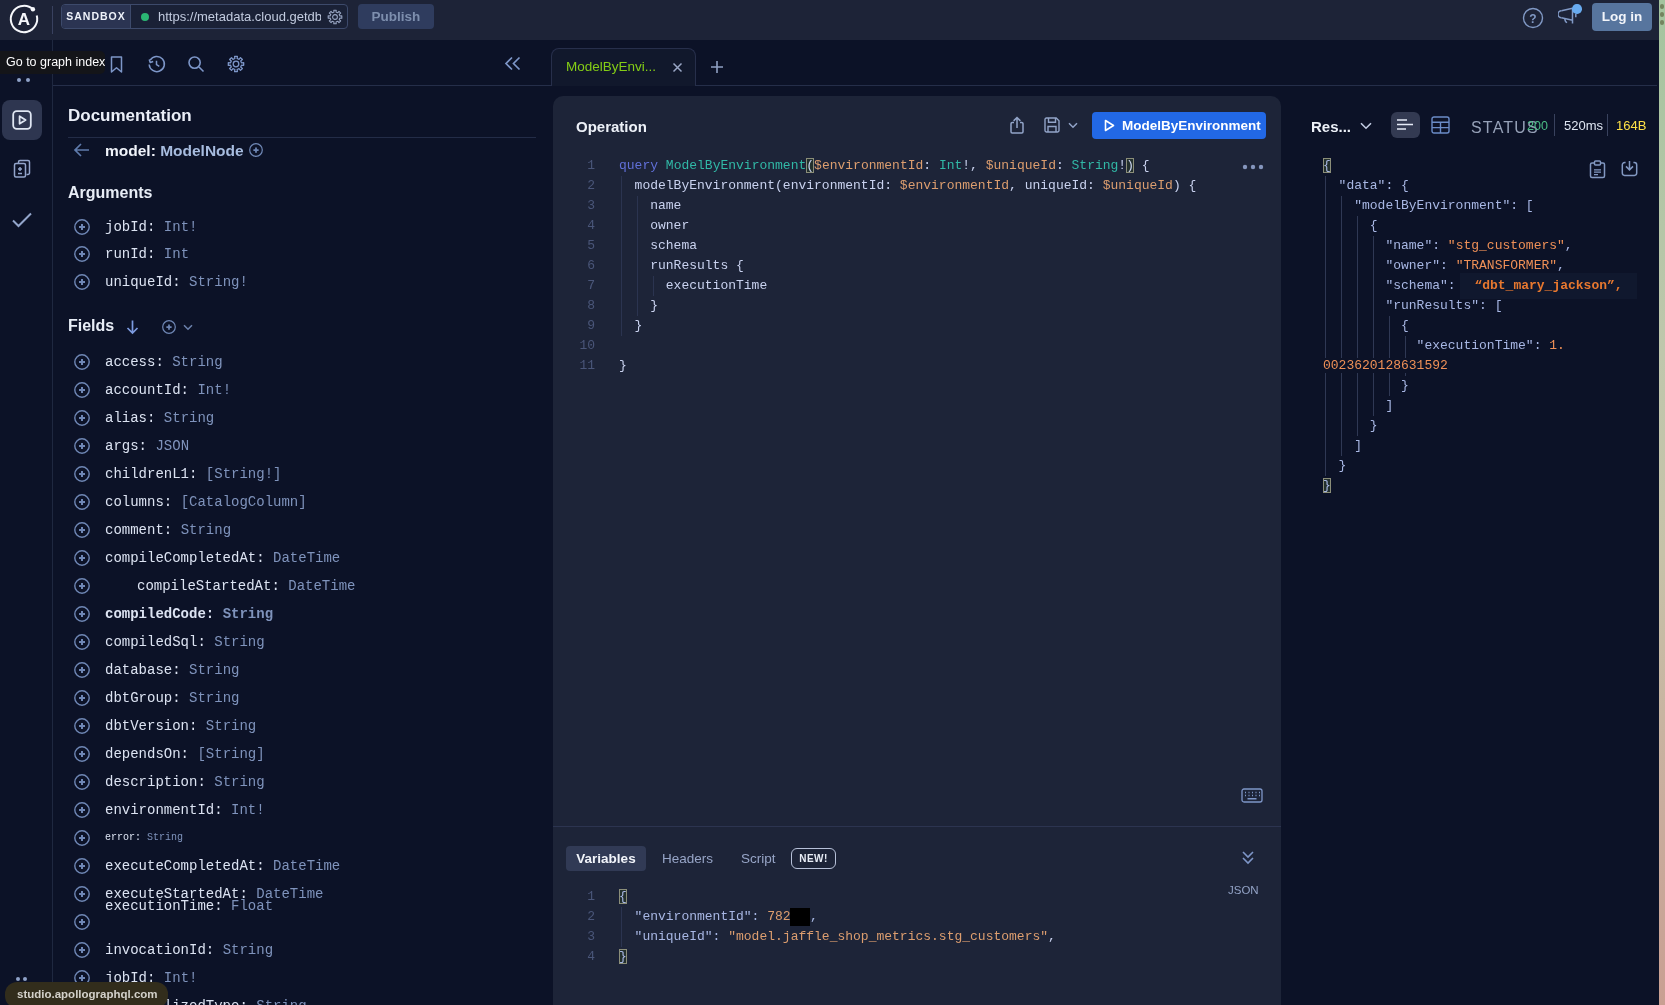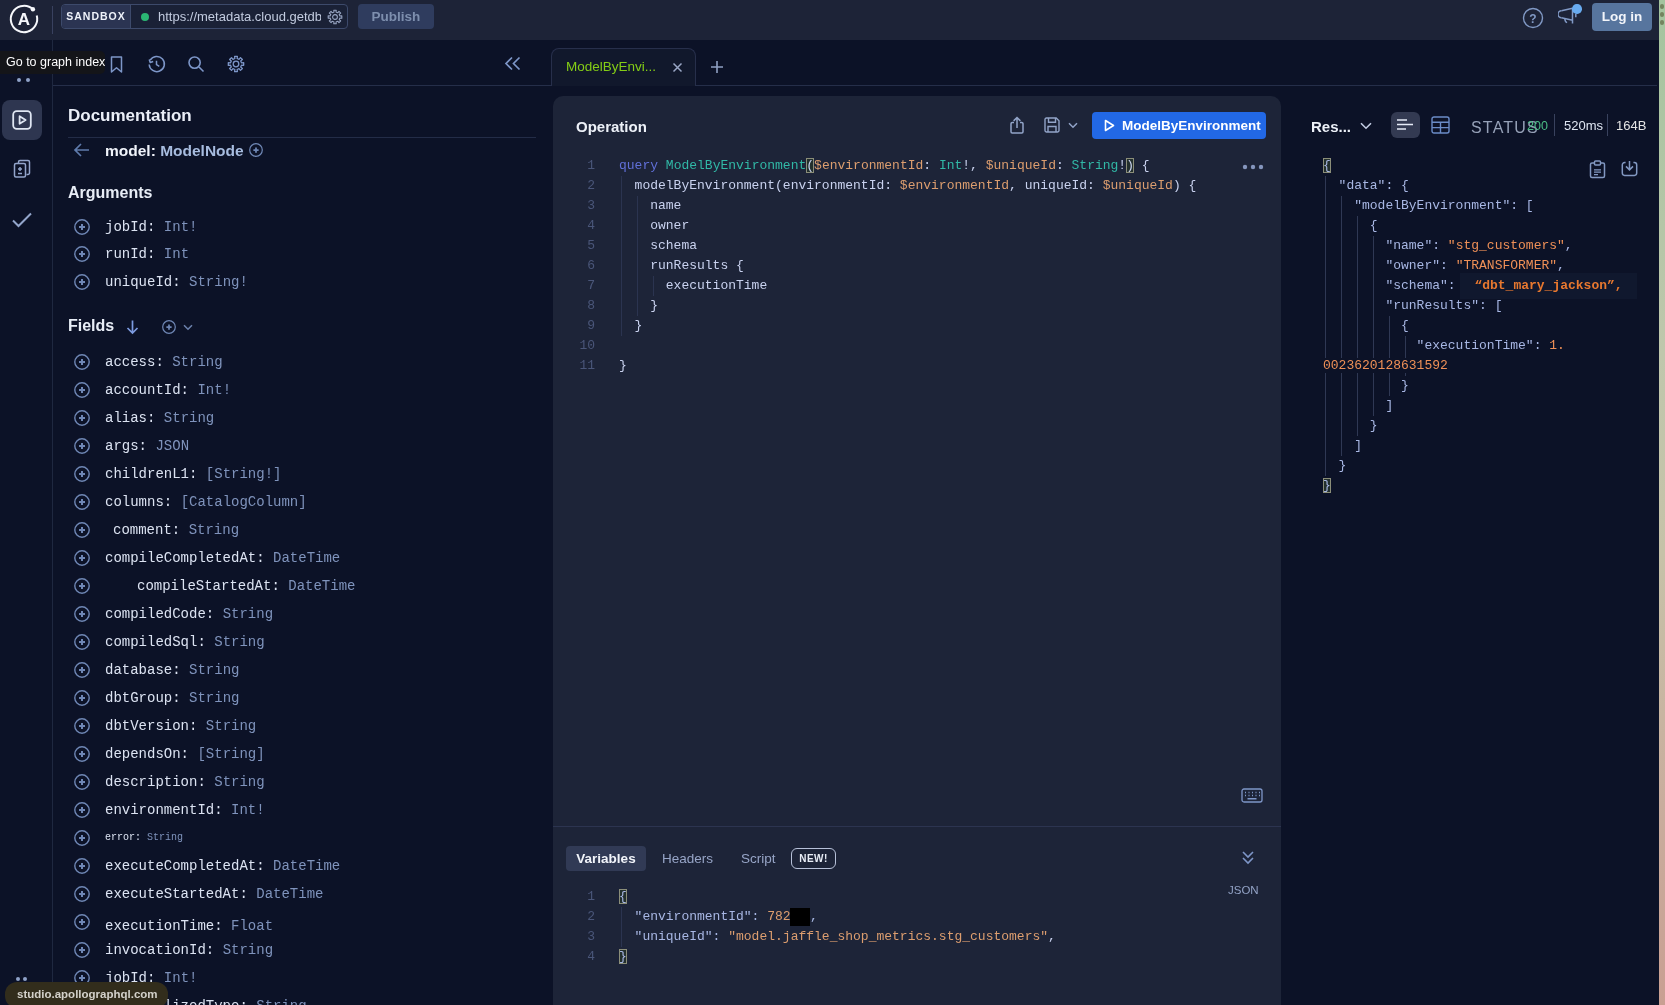--- a/index.html
+++ b/index.html
@@ -143,36 +143,36 @@
 <div class="mono" style="position:absolute;left:105px;top:464px;font-size:14px;line-height:20px;"><span style="color:#dce3f2">childrenL1:</span> <span style="color:#7f93bc">[String!]</span></div>
 <svg class="abs" style="left:74px;top:494px;" width="16" height="16" viewBox="0 0 16 16" fill="none" stroke="#6f87b5" stroke-width="1.4">
 <circle cx="8" cy="8" r="7.2"></circle>
     <path d="M8 5v6M5 8h6" stroke-width="2"></path>
   </svg>
 <div class="mono" style="position:absolute;left:105px;top:492px;font-size:14px;line-height:20px;"><span style="color:#dce3f2">columns:</span> <span style="color:#7f93bc">[CatalogColumn]</span></div>
 <svg class="abs" style="left:74px;top:522px;" width="16" height="16" viewBox="0 0 16 16" fill="none" stroke="#6f87b5" stroke-width="1.4">
 <circle cx="8" cy="8" r="7.2"></circle>
     <path d="M8 5v6M5 8h6" stroke-width="2"></path>
   </svg>
-<div class="mono" style="position:absolute;left:105px;top:520px;font-size:14px;line-height:20px;margin-left:8px;"><span style="color:#dce3f2">comment:</span> <span style="color:#7f93bc">String</span></div>
+<div class="mono" style="position:absolute;left:105px;top:520px;font-size:14px;line-height:20px;"><span style="color:#dce3f2">comment:</span> <span style="color:#7f93bc">String</span></div>
 <svg class="abs" style="left:74px;top:550px;" width="16" height="16" viewBox="0 0 16 16" fill="none" stroke="#6f87b5" stroke-width="1.4">
 <circle cx="8" cy="8" r="7.2"></circle>
     <path d="M8 5v6M5 8h6" stroke-width="2"></path>
   </svg>
 <div class="mono" style="position:absolute;left:105px;top:548px;font-size:14px;line-height:20px;"><span style="color:#dce3f2">compileCompletedAt:</span> <span style="color:#7f93bc">DateTime</span></div>
 <svg class="abs" style="left:74px;top:578px;" width="16" height="16" viewBox="0 0 16 16" fill="none" stroke="#6f87b5" stroke-width="1.4">
 <circle cx="8" cy="8" r="7.2"></circle>
     <path d="M8 5v6M5 8h6" stroke-width="2"></path>
   </svg>
 <div class="mono" style="position:absolute;left:105px;top:576px;font-size:14px;line-height:20px;margin-left:32px;"><span style="color:#dce3f2">compileStartedAt:</span> <span style="color:#7f93bc">DateTime</span></div>
 <svg class="abs" style="left:74px;top:606px;" width="16" height="16" viewBox="0 0 16 16" fill="none" stroke="#6f87b5" stroke-width="1.4">
 <circle cx="8" cy="8" r="7.2"></circle>
     <path d="M8 5v6M5 8h6" stroke-width="2"></path>
   </svg>
-<div class="mono" style="position:absolute;left:105px;top:604px;font-size:14px;line-height:20px;"><span style="color:#dce3f2">compiledCode:</span> <span style="color:#7f93bc">String</span></div>
+<div class="mono" style="position:absolute;left:105px;top:604px;font-size:14px;line-height:20px;font-weight:bold;"><span style="color:#dce3f2">compiledCode:</span> <span style="color:#7f93bc">String</span></div>
 <svg class="abs" style="left:74px;top:634px;" width="16" height="16" viewBox="0 0 16 16" fill="none" stroke="#6f87b5" stroke-width="1.4">
 <circle cx="8" cy="8" r="7.2"></circle>
     <path d="M8 5v6M5 8h6" stroke-width="2"></path>
   </svg>
 <div class="mono" style="position:absolute;left:105px;top:632px;font-size:14px;line-height:20px;"><span style="color:#dce3f2">compiledSql:</span> <span style="color:#7f93bc">String</span></div>
 <svg class="abs" style="left:74px;top:662px;" width="16" height="16" viewBox="0 0 16 16" fill="none" stroke="#6f87b5" stroke-width="1.4">
 <circle cx="8" cy="8" r="7.2"></circle>
     <path d="M8 5v6M5 8h6" stroke-width="2"></path>
   </svg>
 <div class="mono" style="position:absolute;left:105px;top:660px;font-size:14px;line-height:20px;"><span style="color:#dce3f2">database:</span> <span style="color:#7f93bc">String</span></div>
@@ -213,21 +213,21 @@
 <div class="mono" style="position:absolute;left:105px;top:856px;font-size:14px;line-height:20px;"><span style="color:#dce3f2">executeCompletedAt:</span> <span style="color:#7f93bc">DateTime</span></div>
 <svg class="abs" style="left:74px;top:886px;" width="16" height="16" viewBox="0 0 16 16" fill="none" stroke="#6f87b5" stroke-width="1.4">
 <circle cx="8" cy="8" r="7.2"></circle>
     <path d="M8 5v6M5 8h6" stroke-width="2"></path>
   </svg>
 <div class="mono" style="position:absolute;left:105px;top:884px;font-size:14px;line-height:20px;"><span style="color:#dce3f2">executeStartedAt:</span> <span style="color:#7f93bc">DateTime</span></div>
 <svg class="abs" style="left:74px;top:914px;" width="16" height="16" viewBox="0 0 16 16" fill="none" stroke="#6f87b5" stroke-width="1.4">
 <circle cx="8" cy="8" r="7.2"></circle>
     <path d="M8 5v6M5 8h6" stroke-width="2"></path>
   </svg>
-<div class="mono" style="position:absolute;left:105px;top:916px;font-size:14px;line-height:20px;"><span style="color:#dce3f2">executionTime:</span> <span style="color:#7f93bc">Float</span></div>
+<div class="mono" style="position:absolute;left:105px;top:896px;font-size:14px;line-height:20px;"><span style="color:#dce3f2">executionTime:</span> <span style="color:#7f93bc">Float</span></div>
 <svg class="abs" style="left:74px;top:942px;" width="16" height="16" viewBox="0 0 16 16" fill="none" stroke="#6f87b5" stroke-width="1.4">
 <circle cx="8" cy="8" r="7.2"></circle>
     <path d="M8 5v6M5 8h6" stroke-width="2"></path>
   </svg>
 <div class="mono" style="position:absolute;left:105px;top:940px;font-size:14px;line-height:20px;"><span style="color:#dce3f2">invocationId:</span> <span style="color:#7f93bc">String</span></div>
 <svg class="abs" style="left:74px;top:970px;" width="16" height="16" viewBox="0 0 16 16" fill="none" stroke="#6f87b5" stroke-width="1.4">
 <circle cx="8" cy="8" r="7.2"></circle>
     <path d="M8 5v6M5 8h6" stroke-width="2"></path>
   </svg>
 <div class="mono" style="position:absolute;left:105px;top:968px;font-size:14px;line-height:20px;"><span style="color:#dce3f2">jobId:</span> <span style="color:#7f93bc">Int!</span></div>
@@ -323,21 +323,21 @@
 </svg>
 <svg class="abs" style="left:1431px;top:116px;" width="19" height="18" viewBox="0 0 19 18" fill="none" stroke="#6b8cc8" stroke-width="1.4">
 <rect x="1" y="1" width="17" height="16" rx="2"></rect>
 <path d="M1 6.3h17M1 11.6h17M9.5 6.3V17"></path>
 </svg>
 <div style="position:absolute;left:1471px;top:119px;font-size:16px;letter-spacing:1.2px;color:#96a1b8;">STATUS</div>
 <div style="position:absolute;left:1527px;top:119px;font-size:12.5px;color:#4bbd85;">200</div>
 <div style="position:absolute;left:1554px;top:114px;width:1px;height:22px;background:#39425e;"></div>
 <div style="position:absolute;left:1564px;top:118px;font-size:13px;color:#dfe6f2;">520ms</div>
 <div style="position:absolute;left:1607px;top:114px;width:1px;height:22px;background:#39425e;"></div>
-<div style="position:absolute;left:1616px;top:118px;font-size:13px;color:#e5e5e5;">164B</div>
+<div style="position:absolute;left:1616px;top:118px;font-size:13px;color:#fde047;">164B</div>
 <svg class="abs" style="left:1589px;top:160px;" width="17" height="19" viewBox="0 0 17 19" fill="none" stroke="#8298c2" stroke-width="1.5">
 <rect x="1.5" y="3" width="14" height="14.5" rx="1.5"></rect>
 <rect x="5.5" y="1" width="6" height="4" rx="1" fill="#0c1227"></rect>
 <path d="M5 9.8h7M5 12.2h7M5 14.6h4" stroke-width="1.3"></path>
 </svg>
 <svg class="abs" style="left:1621px;top:160px;" width="17" height="17" viewBox="0 0 17 17" fill="none" stroke="#8298c2" stroke-width="1.5">
 <path d="M4.6 2.6h-1A2.3 2.3 0 0 0 1.3 4.9v8.2a2.3 2.3 0 0 0 2.3 2.3h9.8a2.3 2.3 0 0 0 2.3-2.3V4.9a2.3 2.3 0 0 0-2.3-2.3h-1"></path>
 <path d="M8.5 1v8.6M5 6.4l3.5 3.5L12 6.4"></path>
 </svg>
 <div style="position:absolute;left:1325px;top:176px;width:1px;height:300px;background:#2f3854;"></div>

